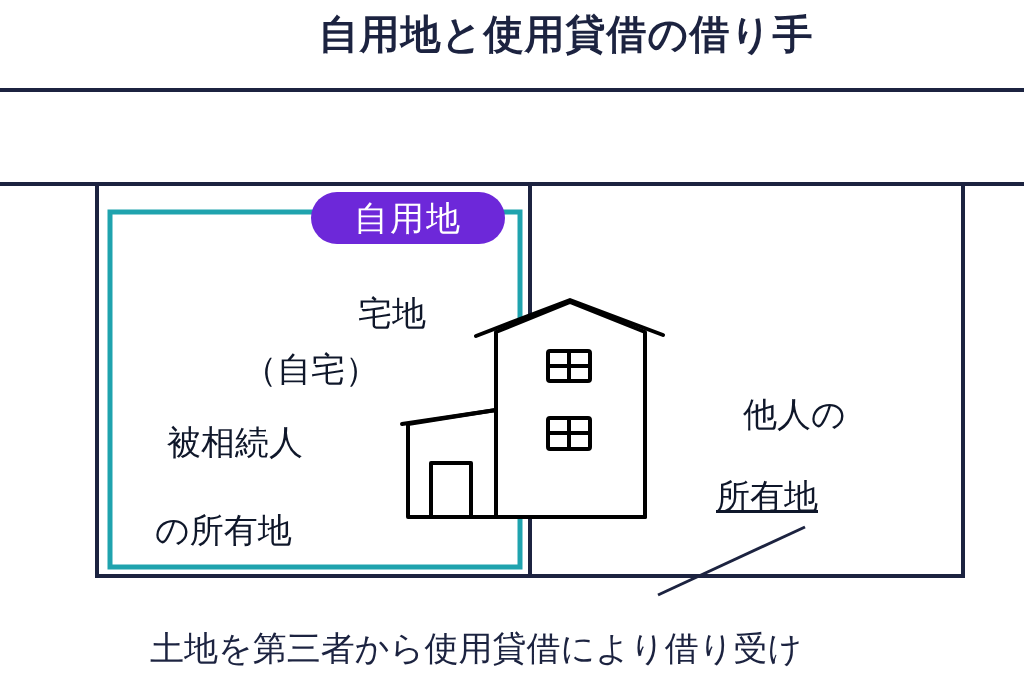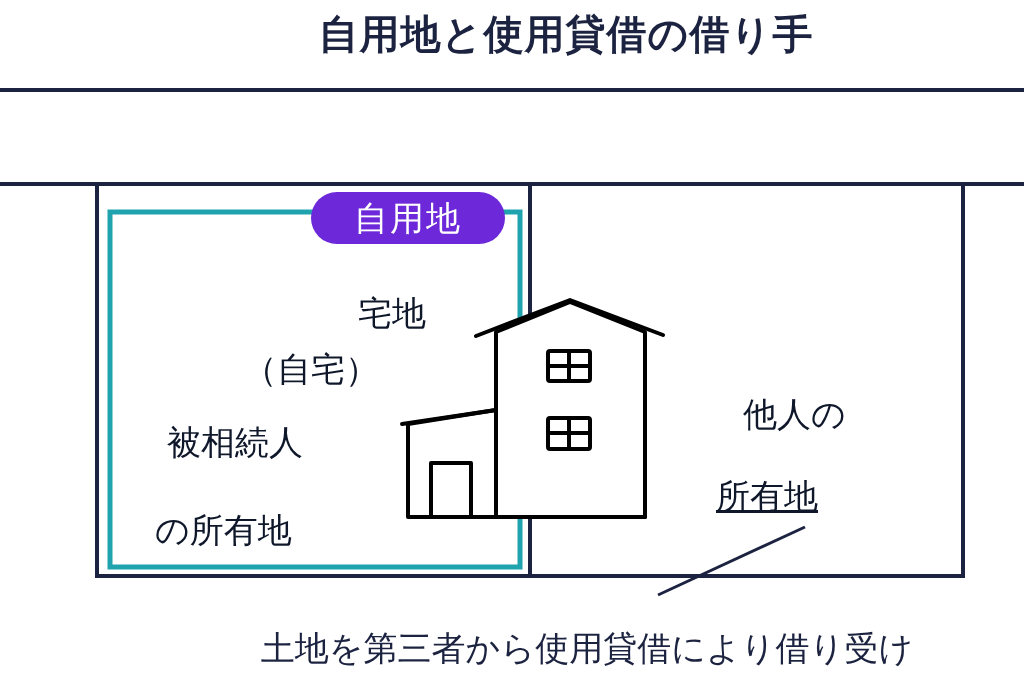--- a/index.html
+++ b/index.html
@@ -4,21 +4,21 @@
   <style>
     html, body { margin:0; padding:0; background:#ffffff; }
     body { width:1024px; height:674px; position:relative; overflow:hidden;
            font-family:"DejaVu Sans", "Liberation Sans", sans-serif; color:#1c2340; }
     .abs { position:absolute; }
     .title { left:0; top:4px; width:1024px; text-align:center; font-size:40px; font-weight:bold;
              letter-spacing:1px; padding-left:108px; box-sizing:border-box; line-height:60px; color:#1c2340; }
     .lbl { font-size:34px; line-height:44px; color:#0f172a; white-space:nowrap; }
     .badge { left:311px; top:192px; width:194px; height:52px; border-radius:26px; background:#6d28d9;
              color:#ffffff; font-size:34px; line-height:52px; text-align:center; letter-spacing:2px; }
-    .caption { left:0; top:624px; width:1024px; text-align:center; font-size:34px; line-height:48px;
+    .caption { left:0; top:624px; width:1024px; font-size:34px; line-height:48px;
                padding-left:150px; box-sizing:border-box; white-space:nowrap; color:#1c2340; }
     svg { position:absolute; left:0; top:0; }
   </style>
 </head>
 <body>
 
 <div class="abs title">自用地と使用貸借の借り手</div>
 
 <svg width="1024" height="674" viewBox="0 0 1024 674">
 

